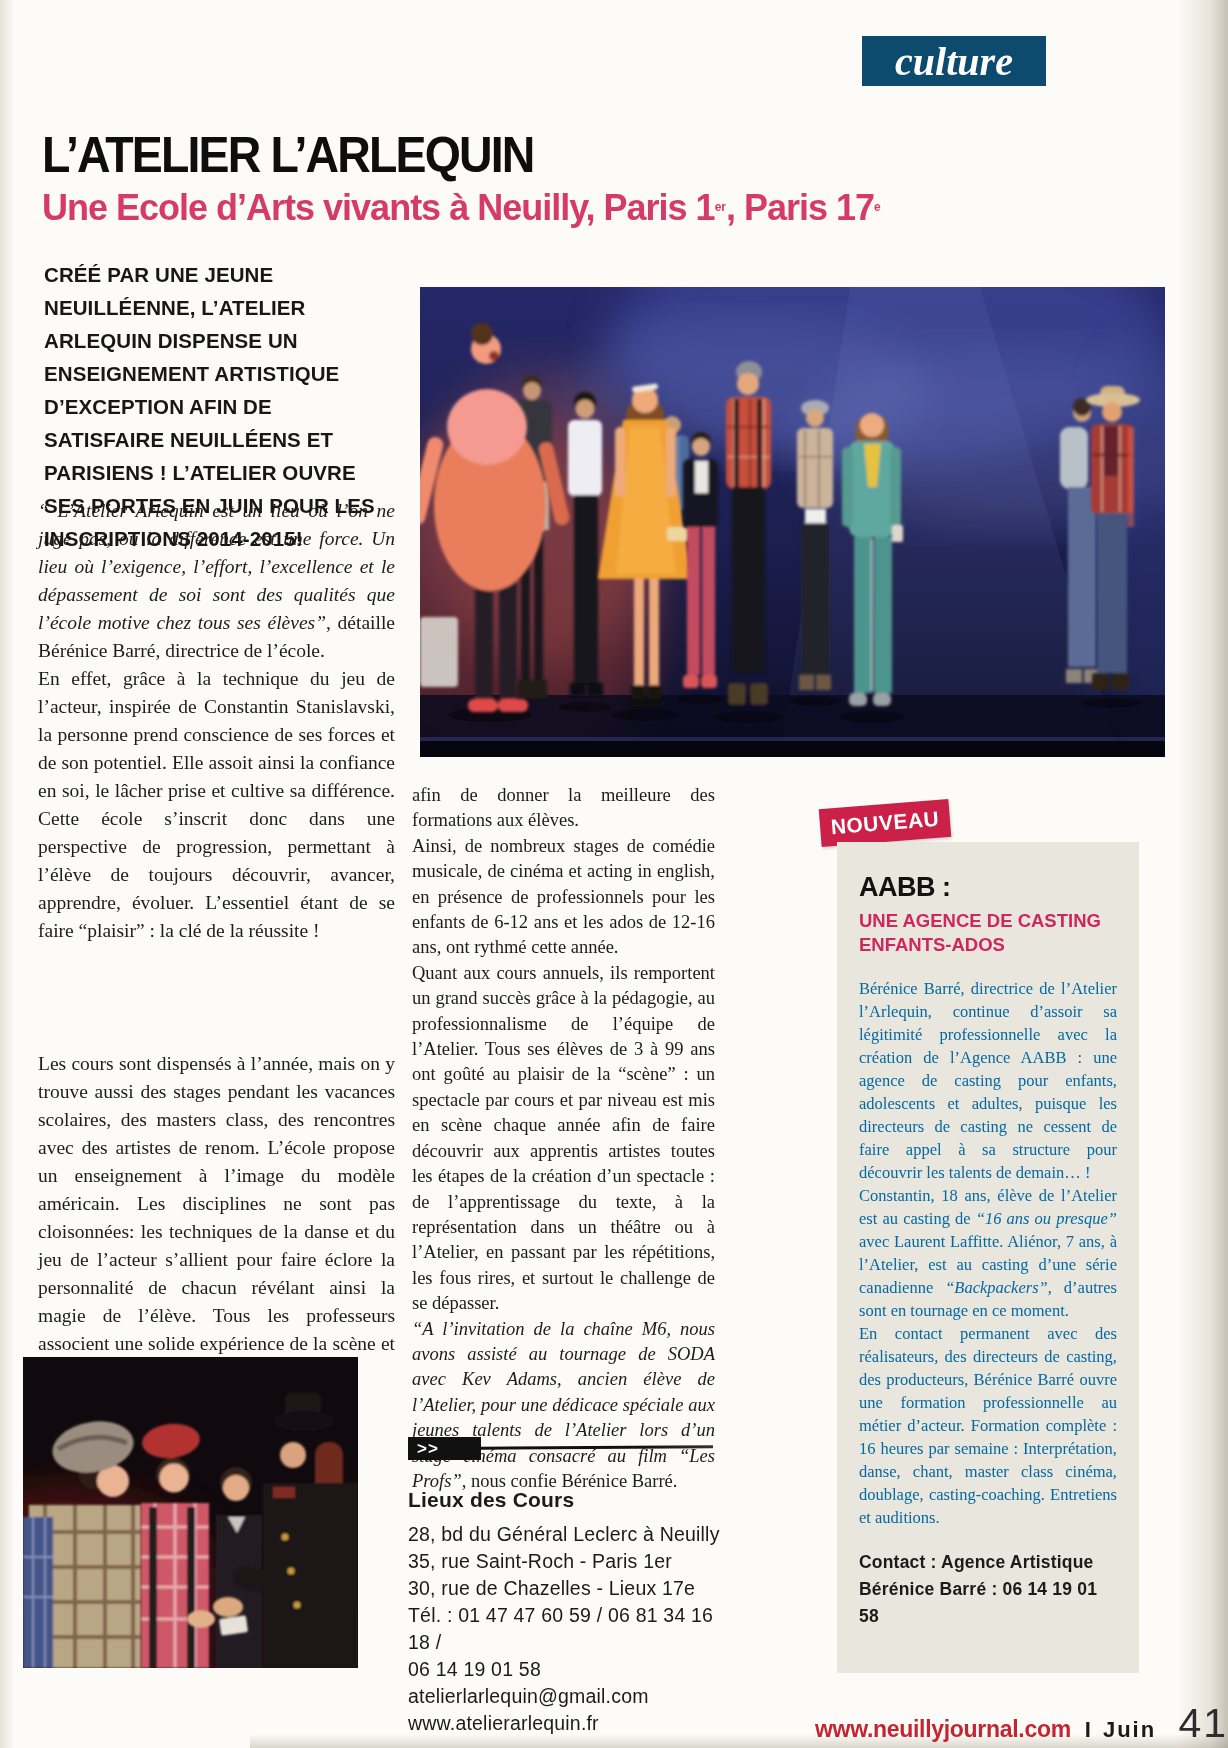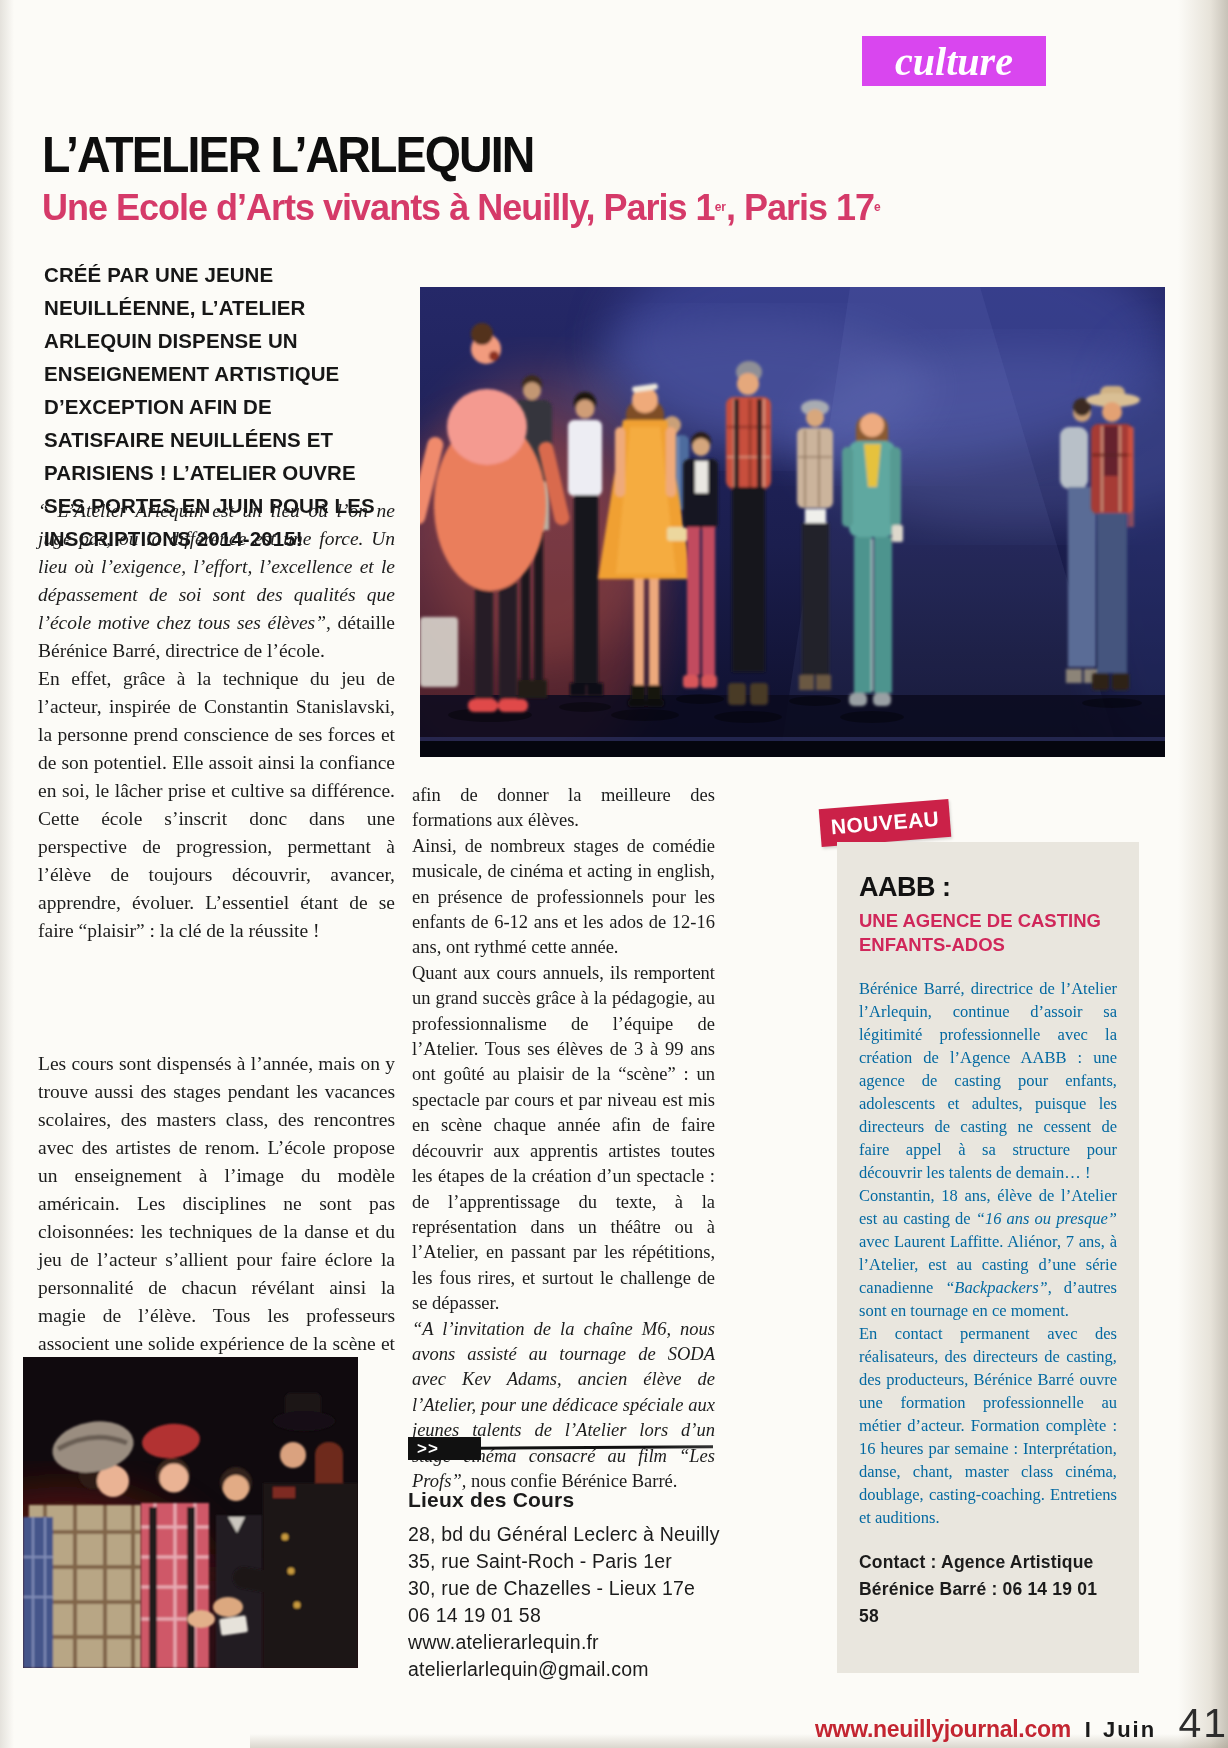--- a/index.html
+++ b/index.html
@@ -11,21 +11,21 @@
   
   .edge-right{position:absolute;top:0;left:1178px;width:50px;height:1748px;
     background:linear-gradient(to right,rgba(0,0,0,0),rgba(175,163,140,.28) 65%,rgba(125,115,96,.42));}
   .edge-bottom{position:absolute;left:250px;top:1734px;width:978px;height:14px;
     background:linear-gradient(to bottom,rgba(0,0,0,0),rgba(140,130,110,.30));}
   .edge-left{position:absolute;top:0;left:0;width:14px;height:1748px;
     background:linear-gradient(to right,rgba(120,112,98,.18),rgba(0,0,0,0));}
 
   
   .culture-badge{position:absolute;left:862px;top:36px;width:184px;height:50px;
-    background:#d946ef;color:#fff;display:flex;align-items:center;justify-content:center;
+    background:#0c4a6e;color:#fff;display:flex;align-items:center;justify-content:center;
     font-family:"Liberation Serif",serif;font-style:italic;font-weight:700;font-size:40px;}
   .title{position:absolute;left:42px;top:126px;font-family:"Liberation Sans",sans-serif;
     font-weight:700;font-size:50px;letter-spacing:-2px;color:#0e0e0e;
     transform:scaleX(.93);transform-origin:left top;white-space:nowrap;}
   .subtitle{position:absolute;left:42px;top:187px;font-family:"Liberation Sans",sans-serif;
     font-weight:700;font-size:36px;letter-spacing:-1px;color:#d53a69;white-space:nowrap;}
   .subtitle sup{font-size:12px;vertical-align:9px;letter-spacing:0;}
 
   
   .intro{position:absolute;left:44px;top:258px;width:336px;
@@ -295,23 +295,24 @@
 
   <div class="arrow-chip">
     <span>&gt;&gt;</span>
   </div>
   <div class="arrow-line"></div>
   <div class="venues">
     <div class="v-title">Lieux des Cours</div>
     <div class="v-line">28, bd du Général Leclerc à Neuilly</div>
     <div class="v-line">35, rue Saint-Roch - Paris 1er</div>
     <div class="v-line">30, rue de Chazelles - Lieux 17e</div>
+    <div class="v-line">Tél. : 01 47 47 60 59 / 06 81 34 16 18 /</div>
     <div class="v-line">06 14 19 01 58</div>
+    <div class="v-line">atelierlarlequin@gmail.com</div>
     <div class="v-line">www.atelierarlequin.fr</div>
-    <div class="v-line">atelierlarlequin@gmail.com</div>
   </div>
 
   <div class="nouveau-badge">
     <span>NOUVEAU</span>
   </div>
   <div class="gray-box">
     <div class="box-title">AABB :</div>
     <div class="box-subtitle">UNE AGENCE DE CASTING ENFANTS-ADOS</div>
     <div class="box-para">
       <span>Bérénice Barré, directrice de l’Atelier l’Arlequin, continue d’assoir sa légitimité professionnelle avec la création de l’Agence AABB : une agence de casting pour enfants, adolescents et adultes, puisque les directeurs de casting ne cessent de faire appel à sa structure pour découvrir les talents de demain… !</span><br>

